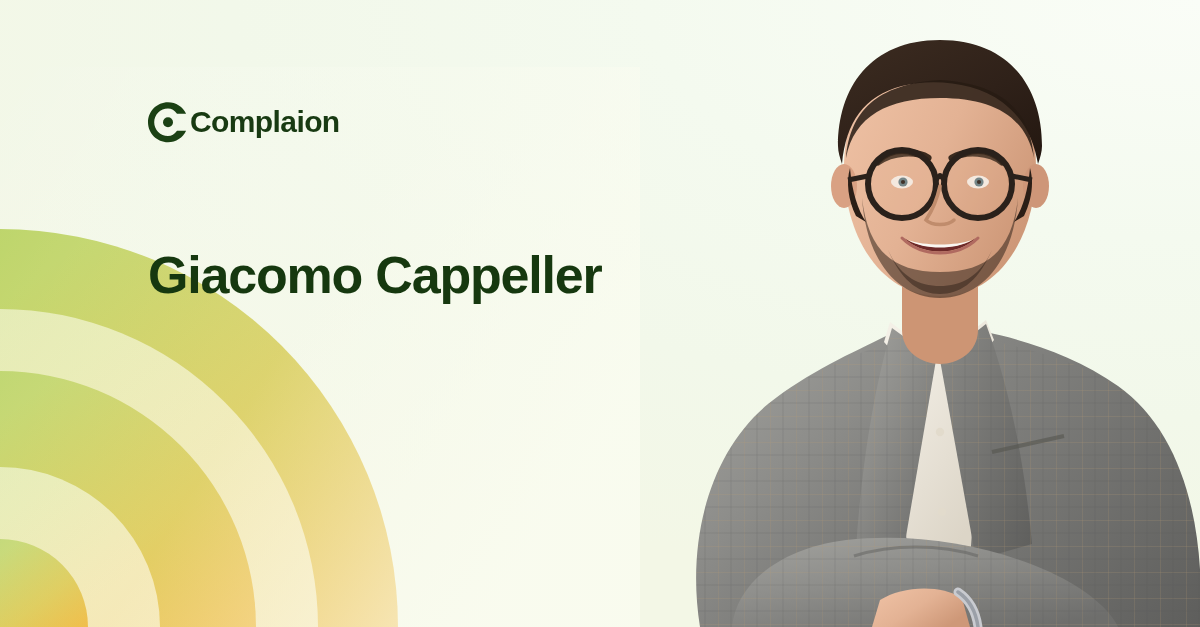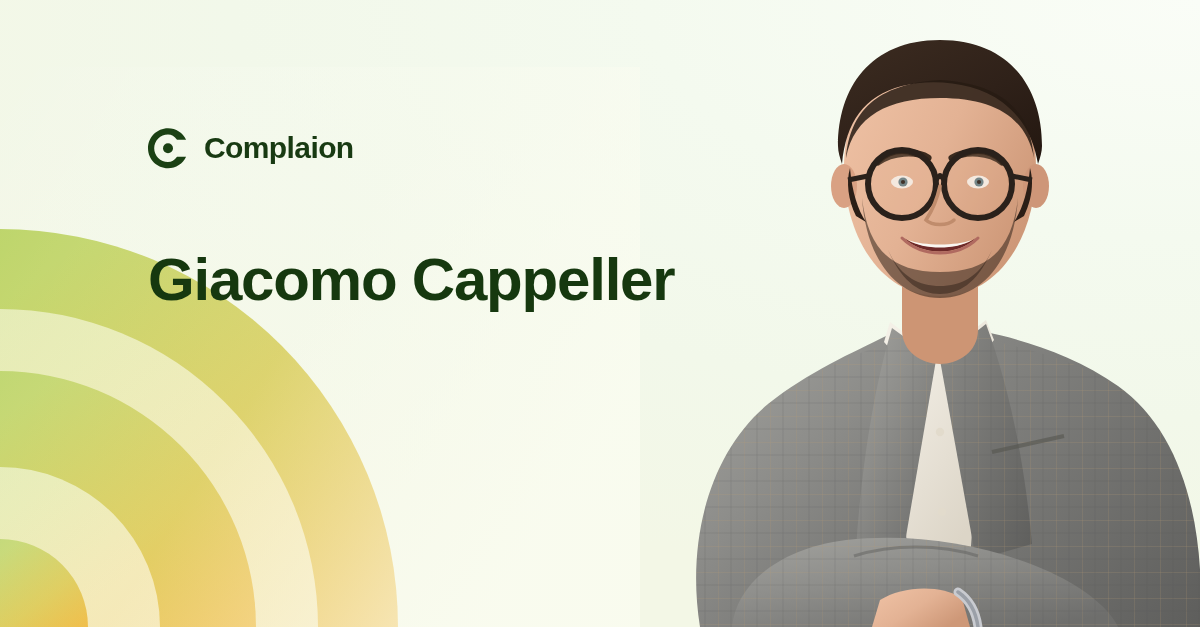--- a/index.html
+++ b/index.html
@@ -25,40 +25,39 @@
     position:absolute;
     left:0; bottom:0;
     width:640px; height:560px;
     pointer-events:none;
   }
   .arcs svg { display:block; width:100%; height:100%; }
 
   
   .logo-lockup {
     position:absolute;
-    left:146px; top:126px;
+    left:146px; top:100px;
     display:flex;
     align-items:center;
-    gap:14px;
   }
   .logo-mark { display:block; width:44px; height:44px; flex:0 0 auto; }
   .logo-word {
     font-size:30px;
     font-weight:bold;
     letter-spacing:-0.6px;
     color:#183A12;
     line-height:1;
     white-space:nowrap;
   }
 
   
   .person-name {
     position:absolute;
     left:148px; top:247px;
-    font-size:60px;
+    font-size:52px;
     font-weight:bold;
     letter-spacing:-1.2px;
     color:#16380F;
     line-height:1.1;
     white-space:nowrap;
   }
   .person-role {
     position:absolute;
     left:149px; top:326px;
     font-size:38px;

